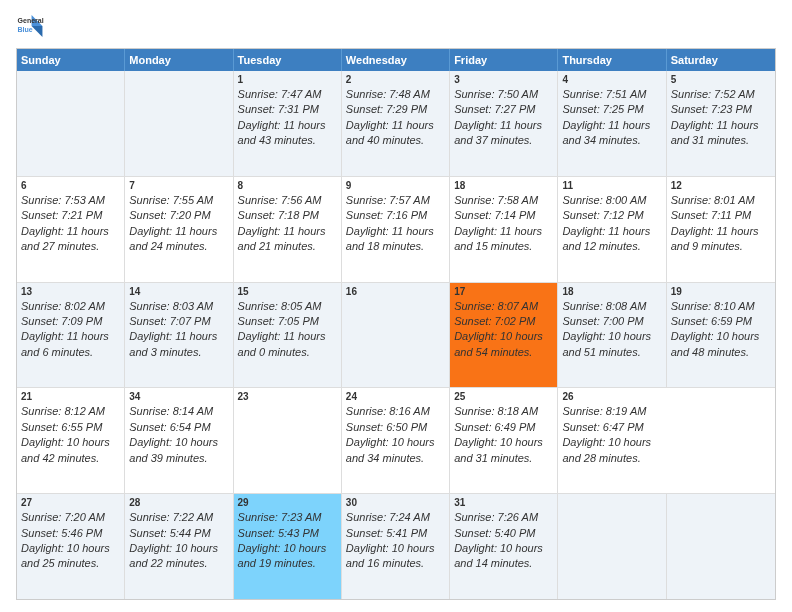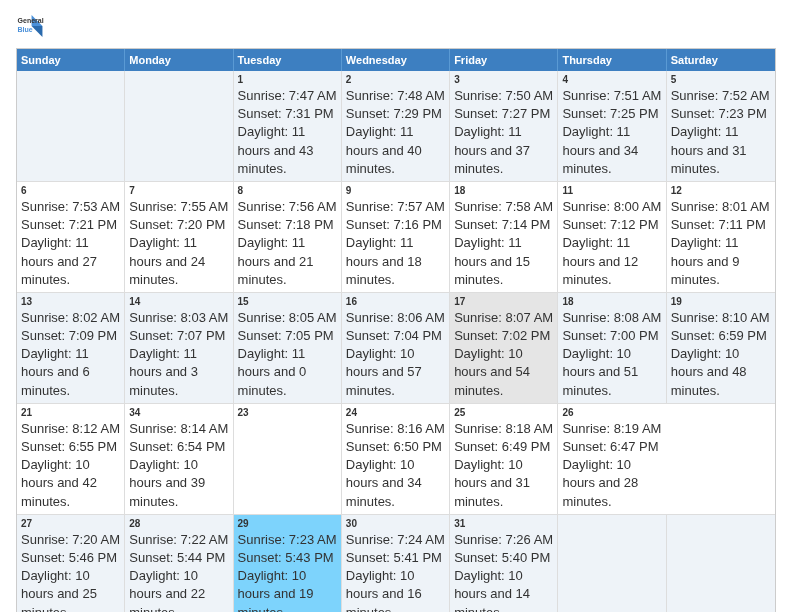--- a/index.html
+++ b/index.html
@@ -99,23 +99,24 @@
     .cal-cell.alt-row {
       background: #f0f4f8;
     }
     .day-number {
       font-size: 10px;
       font-weight: bold;
       color: #333;
       margin-bottom: 2px;
     }
     .day-info {
-      font-size: 13px;
+      font-size: 11px;
       color: #333;
       line-height: 1.4;
+      font-style: italic;
     }
   </style>
 </head>
 <body>
 
 <div class="page">
   <div class="header">
     <div class="logo">
       <svg class="logo-icon" viewBox="0 0 36 36">
         <rect x="0" y="0" width="36" height="36" fill="white"></rect>
@@ -204,23 +205,22 @@
           <div class="cal-cell alt-row" style="background: rgb(238, 243, 248);">
             <div class="day-number">14</div>
             <div class="day-info">Sunrise: 8:03 AM<br>Sunset: 7:07 PM<br>Daylight: 11 hours and 3 minutes.</div>
           </div>
           <div class="cal-cell alt-row" style="background: rgb(238, 243, 248);">
             <div class="day-number">15</div>
             <div class="day-info">Sunrise: 8:05 AM<br>Sunset: 7:05 PM<br>Daylight: 11 hours and 0 minutes.</div>
           </div>
           <div class="cal-cell alt-row" style="background: rgb(238, 243, 248);">
             <div class="day-number">16</div>
-            <div class="day-info">Sunrise: 8:06 AM<br>Sunset: 7:04 PM<br>Daylight: 10 hours and 57 minutes.</div>
-          </div>
-          <div class="cal-cell alt-row" style="background: #e5e5e5;">
+          </div>
+          <div class="cal-cell alt-row" style="background: #f97316;">
             <div class="day-number">17</div>
             <div class="day-info">Sunrise: 8:07 AM<br>Sunset: 7:02 PM<br>Daylight: 10 hours and 54 minutes.</div>
           </div>
           <div class="cal-cell alt-row" style="background: rgb(238, 243, 248);">
             <div class="day-number">18</div>
             <div class="day-info">Sunrise: 8:08 AM<br>Sunset: 7:00 PM<br>Daylight: 10 hours and 51 minutes.</div>
           </div>
           <div class="cal-cell alt-row" style="background: rgb(238, 243, 248);">
             <div class="day-number">19</div>
             <div class="day-info">Sunrise: 8:10 AM<br>Sunset: 6:59 PM<br>Daylight: 10 hours and 48 minutes.</div>

